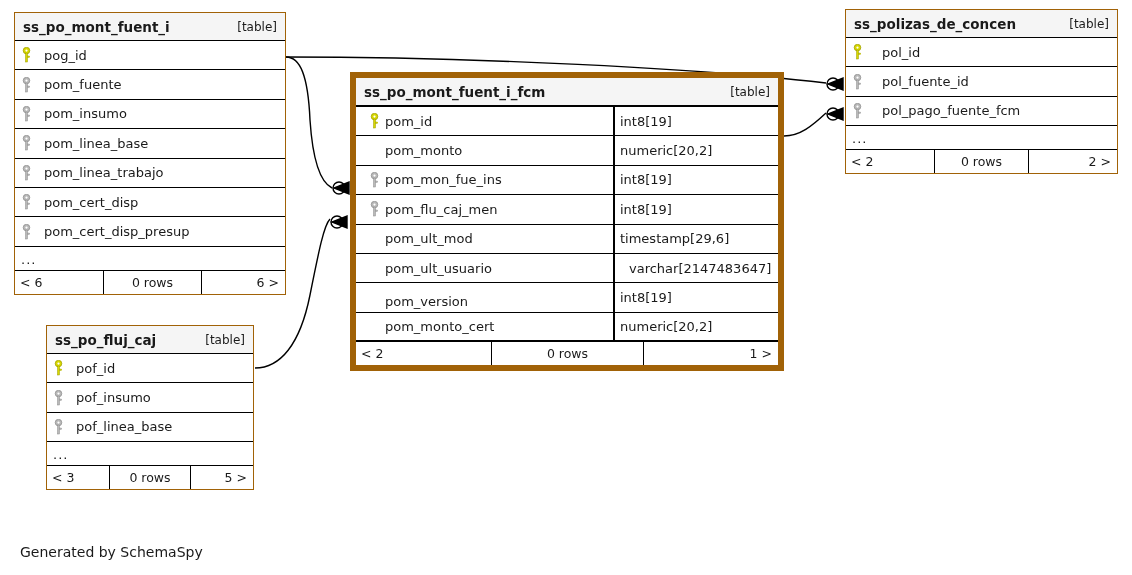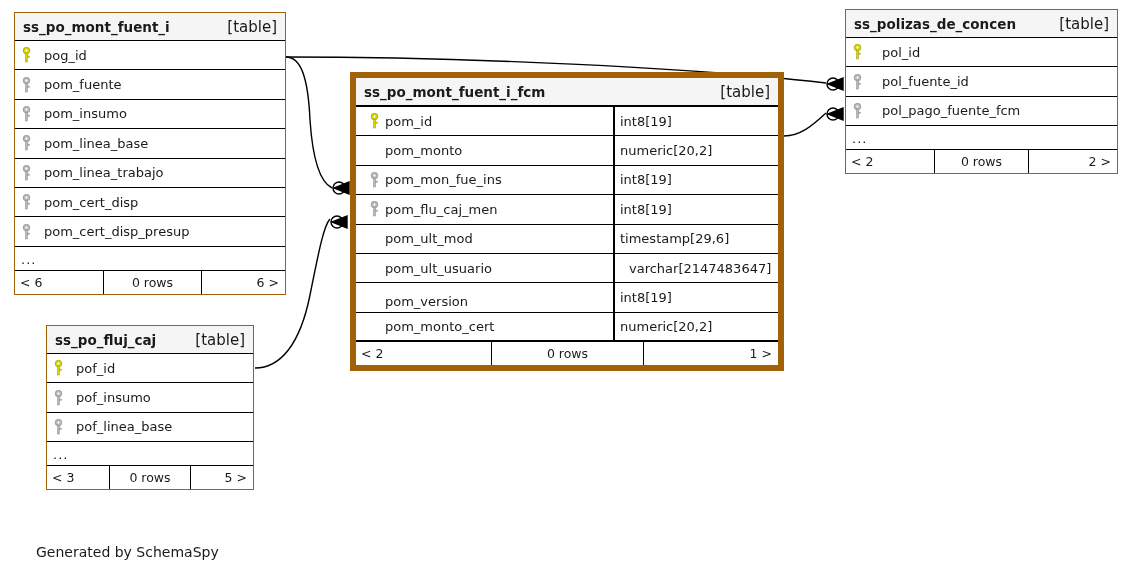--- a/index.html
+++ b/index.html
@@ -53,21 +53,21 @@
     border-bottom-width: 1px;
     height: 28px;
   }
   .tbl-name {
     font-weight: bold;
     font-size: 13.5px;
     color: #1a1a1a;
     white-space: nowrap;
   }
   .tbl-tag {
-    font-size: 15px;
+    font-size: 12px;
     color: #1a1a1a;
     white-space: nowrap;
     padding-left: 10px;
   }
 
   
   .col-row {
     display: flex;
     align-items: stretch;
     box-sizing: border-box;
@@ -137,21 +137,21 @@
     color: #1a1a1a;
     white-space: nowrap;
   }
   .foot-prev { justify-content: flex-start; padding-left: 5px; }
   .foot-mid  { justify-content: center; border-left: 1px solid #000000; border-right: 1px solid #000000; }
   .foot-next { justify-content: flex-end; padding-right: 6px; }
 
   
   #gen-caption {
     position: absolute;
-    left: 36px;
+    left: 20px;
     top: 544px;
     font-size: 14px;
     color: #1a1a1a;
     white-space: nowrap;
   }
 </style>
 </head>
 <body>
 
 <div id="canvas">

